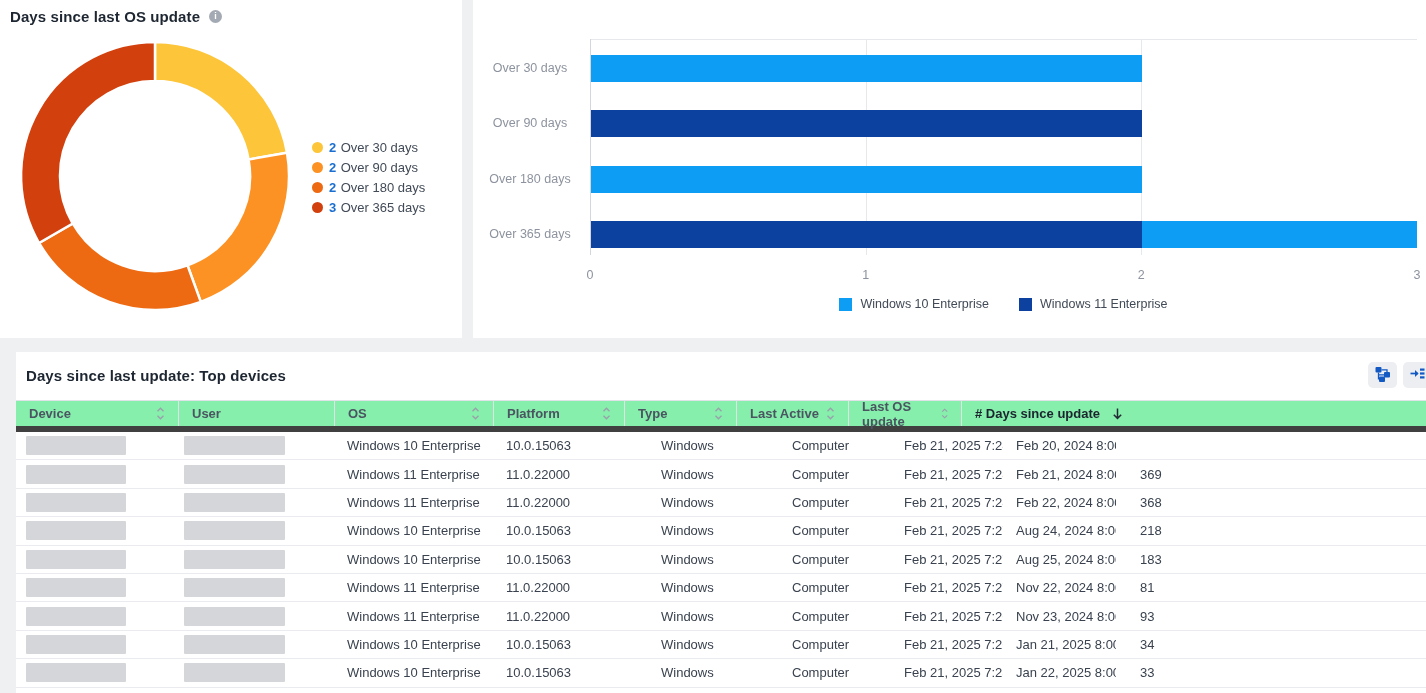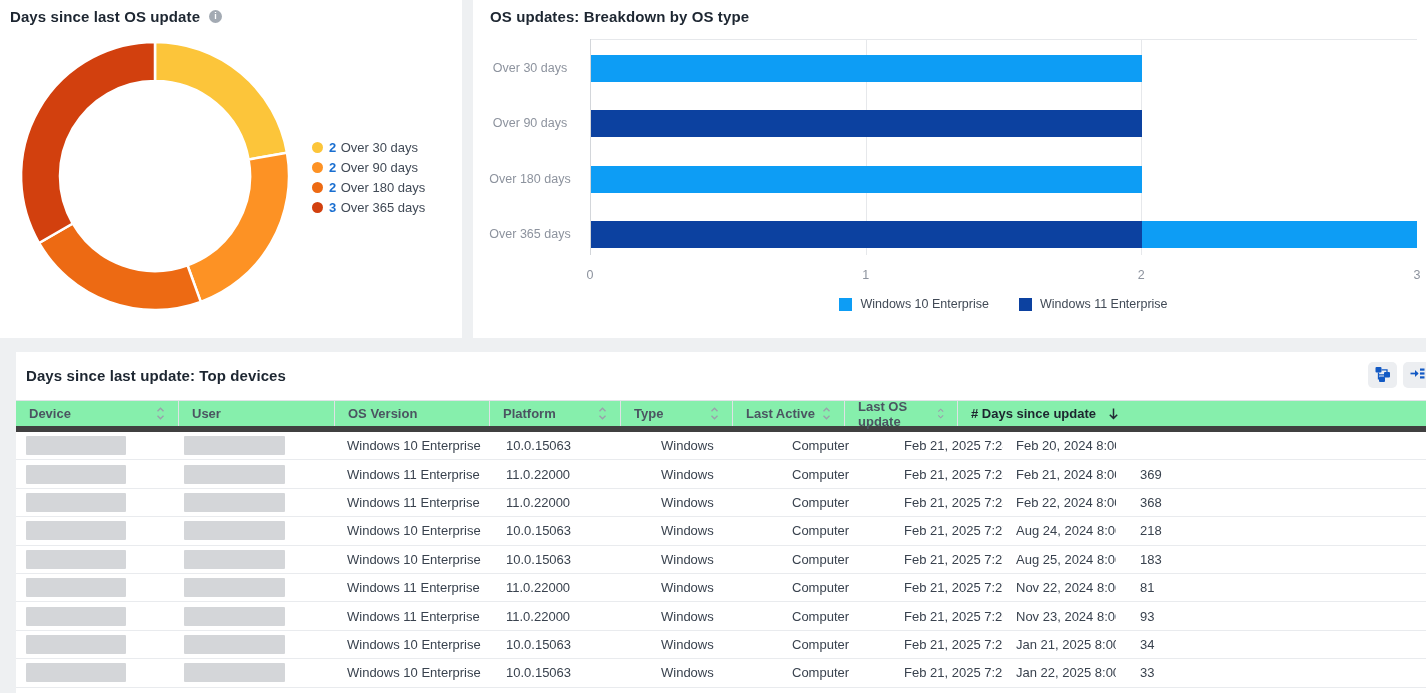--- a/index.html
+++ b/index.html
@@ -105,23 +105,20 @@
         <span><b class="val">2</b> <span class="lbl">Over 180 days</span></span>
       </div>
       <div class="litem">
         <span class="dot" style="background:#d2400e"></span>
         <span><b class="val">3</b> <span class="lbl">Over 365 days</span></span>
       </div>
     </div>
 </section>
 
 <section class="card card-bar">
-  <div class="title-row">
-    <h2 class="card-title">OS updates: Breakdown by OS type</h2>
-  </div>
   <div class="bar-plot">
       <div class="plot-topline"></div>
       <div class="gridline axis" style="left:117px"></div>
       <div class="xtick" style="left:117px">0</div>
       <div class="gridline " style="left:392.6666666666667px"></div>
       <div class="xtick" style="left:392.6666666666667px">1</div>
       <div class="gridline " style="left:668.3333333333334px"></div>
       <div class="xtick" style="left:668.3333333333334px">2</div>
       <div class="xtick" style="left:944px">3</div>
       <div class="cat-label" style="top:61px">Over 30 days</div>
@@ -181,22 +178,26 @@
       <div class="hcell spread" style="width:162px">
         <span class="hlabel">Device</span>
         <svg width="9" height="15" viewBox="0 0 9 15">
     <path d="M1.5 5.3 4.5 2.3 7.5 5.3" stroke="#9aa1ab" stroke-width="1.4" fill="none"></path>
     <path d="M1.5 9.7 4.5 12.7 7.5 9.7" stroke="#9aa1ab" stroke-width="1.4" fill="none"></path>
         </svg>
       </div>
       <div class="hcell " style="width:156px">
         <span class="hlabel">User</span>
       </div>
-      <div class="hcell " style="width:155px">
-        <span class="hlabel">OS Version</span>
+      <div class="hcell spread" style="width:159px">
+        <span class="hlabel">OS</span>
+        <svg width="9" height="15" viewBox="0 0 9 15">
+    <path d="M1.5 5.3 4.5 2.3 7.5 5.3" stroke="#9aa1ab" stroke-width="1.4" fill="none"></path>
+    <path d="M1.5 9.7 4.5 12.7 7.5 9.7" stroke="#9aa1ab" stroke-width="1.4" fill="none"></path>
+        </svg>
       </div>
       <div class="hcell spread" style="width:131px">
         <span class="hlabel">Platform</span>
         <svg width="9" height="15" viewBox="0 0 9 15">
     <path d="M1.5 5.3 4.5 2.3 7.5 5.3" stroke="#9aa1ab" stroke-width="1.4" fill="none"></path>
     <path d="M1.5 9.7 4.5 12.7 7.5 9.7" stroke="#9aa1ab" stroke-width="1.4" fill="none"></path>
         </svg>
       </div>
       <div class="hcell spread" style="width:112px">
         <span class="hlabel">Type</span>

